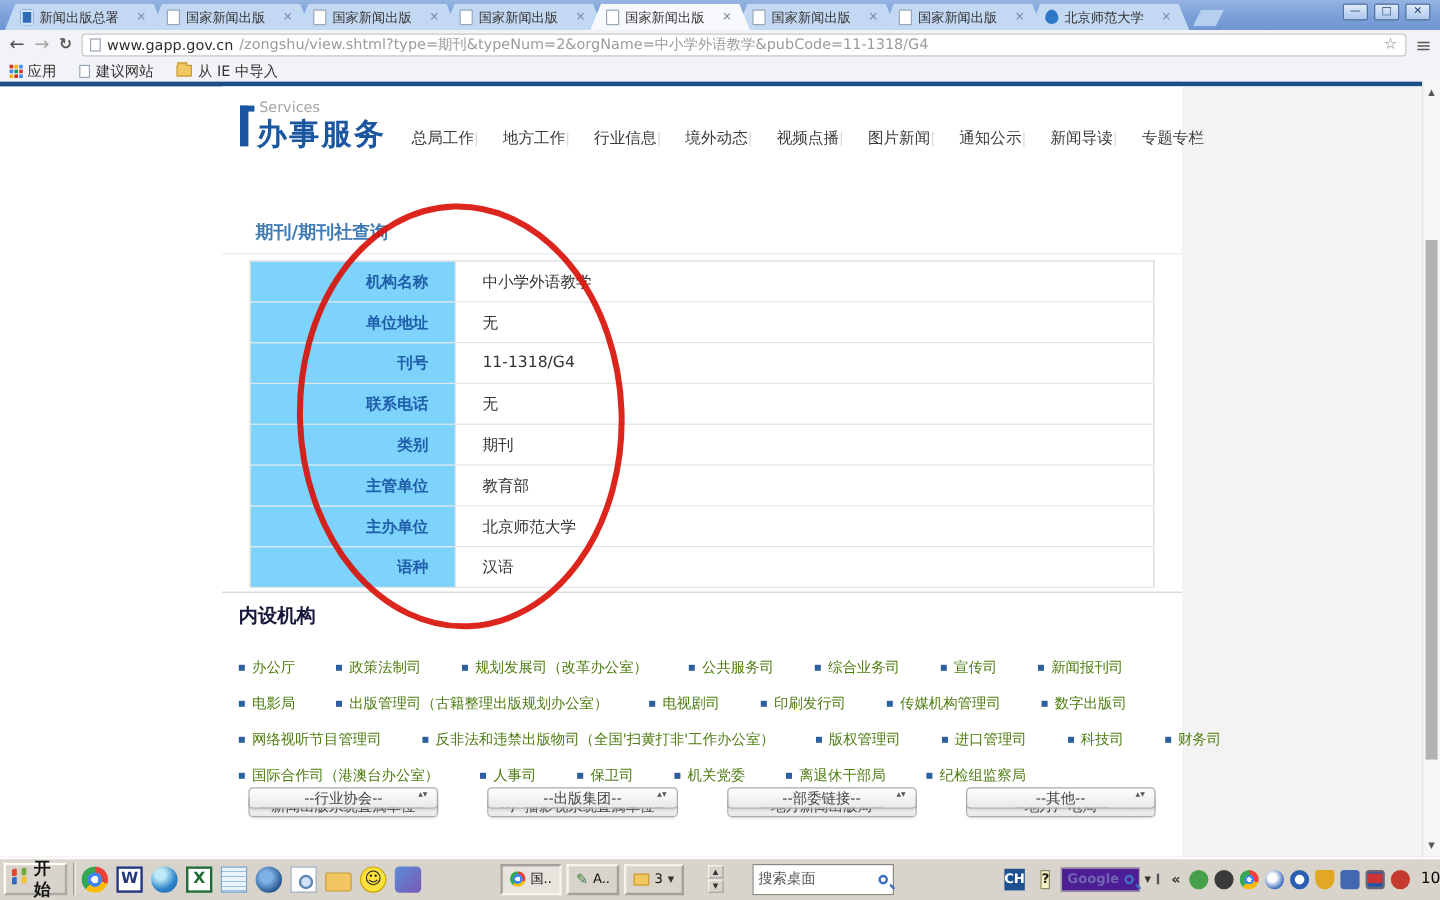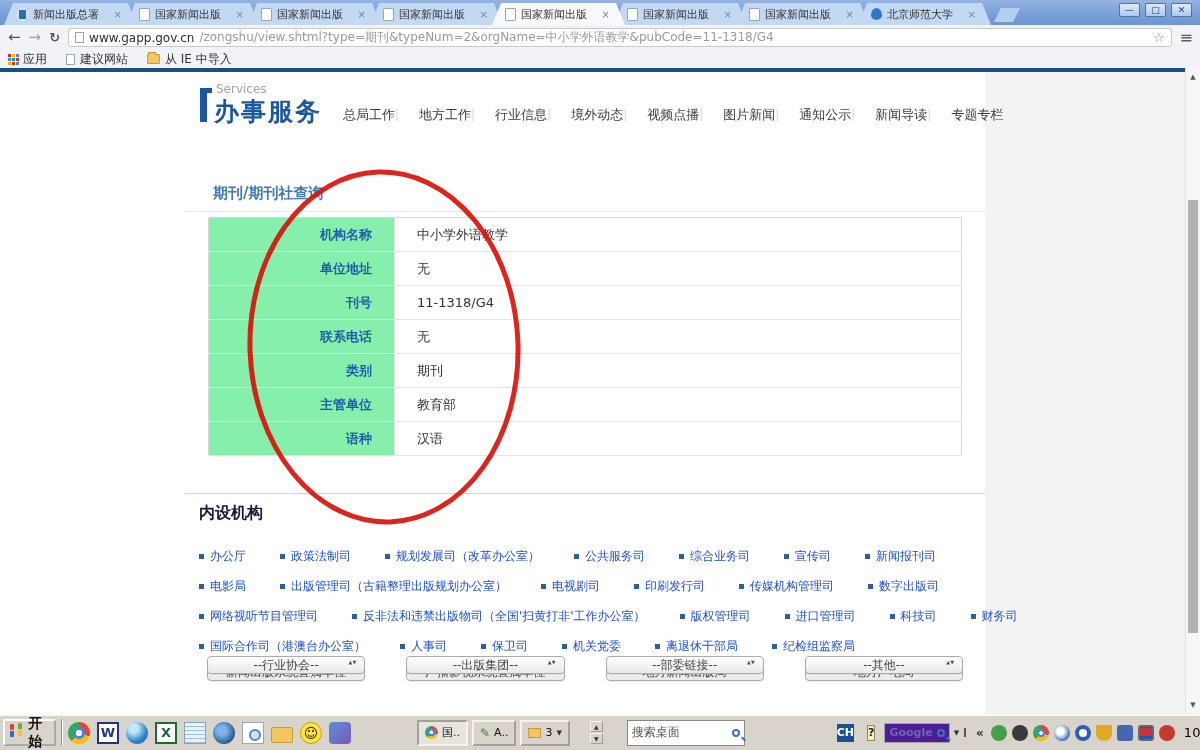--- a/index.html
+++ b/index.html
@@ -78,29 +78,29 @@
     border-left:7px solid transparent; border-right:7px solid transparent; border-bottom:6px solid #1c4c89; }
   .ticker-item { padding:0 26px; white-space:nowrap; }
   .ticker-item + .ticker-item { border-left:1px solid rgba(255,255,255,.45); }
 
   .query-title { position:absolute; top:112px; left:28px; font-size:15px; font-weight:bold; color:#3f7ab5; }
   .title-line { position:absolute; top:139px; left:0; width:100%; border-top:1px solid #ececec; }
 
   table.qtable { position:absolute; top:145px; left:23px; width:754px; border-collapse:collapse;
     border:1px solid #d8d8d8; }
   table.qtable td { height:34px; font-size:13px; border-bottom:1px solid #e2e6ea; }
-  td.qlabel { width:186px; text-align:right; padding-right:22px; color:#1f5fa9; font-weight:bold;
-    background:#86efac; border-right:1px solid #e2e6ea;padding-left:44px; }
+  td.qlabel { width:171px; text-align:right; padding-right:22px; color:#1f5fa9; font-weight:bold;
+    background:#7dd3fc; border-right:1px solid #e2e6ea;padding-left:44px; }
   td.qvalue { padding-left:22px; color:#333; }
 
   .orgs { position:absolute; top:421px; left:0; width:100%; border-top:1px solid #d2d2d2;
     padding:9px 14px 0 14px; }
   .orgs-title { font-size:16px; font-weight:bold; color:#17173a; margin-bottom:24px; }
   .org-row { display:flex; column-gap:34px; margin-bottom:13px; flex-wrap:nowrap; }
-  .org-link { font-size:12px; color:#1d4ed8; white-space:nowrap; display:flex; align-items:center; }
+  .org-link { font-size:12px; color:#4d7c0f; white-space:nowrap; display:flex; align-items:center; }
   .bullet { width:5px; height:5px; background:#2d5f9f; display:inline-block; margin-right:6px; flex:0 0 auto; }
 
   .sel-row { position:absolute; left:22px; width:756px; display:flex; gap:41px; }
   .sel-row1 { top:591px; } .sel-row2 { top:584px; }
   .selbox { flex:1; height:18px; border:1px solid #ababab; border-radius:4px;
     background:linear-gradient(#fefefe,#e9e9e9); box-shadow:0 1px 1px rgba(0,0,0,.08);
     display:flex; align-items:center; justify-content:center; font-size:12px; color:#444; position:relative; }
   .sel-arrows { position:absolute; right:8px; top:2px; display:flex; flex-direction:column;
     font-size:5px; color:#555; line-height:6px; }
 
@@ -310,20 +310,24 @@
       </tr>
       <tr>
         <td class="qlabel">类别</td>
         <td class="qvalue">期刊</td>
       </tr>
       <tr>
         <td class="qlabel">主管单位</td>
         <td class="qvalue">教育部</td>
       </tr>
       <tr>
+        <td class="qlabel">主办单位</td>
+        <td class="qvalue">北京师范大学</td>
+      </tr>
+      <tr>
         <td class="qlabel">语种</td>
         <td class="qvalue">汉语</td>
       </tr>
     </tbody>
       </table>
 
     <div class="orgs">
       <div class="orgs-title">内设机构</div>
       <div class="org-row">
         <span class="org-link">

